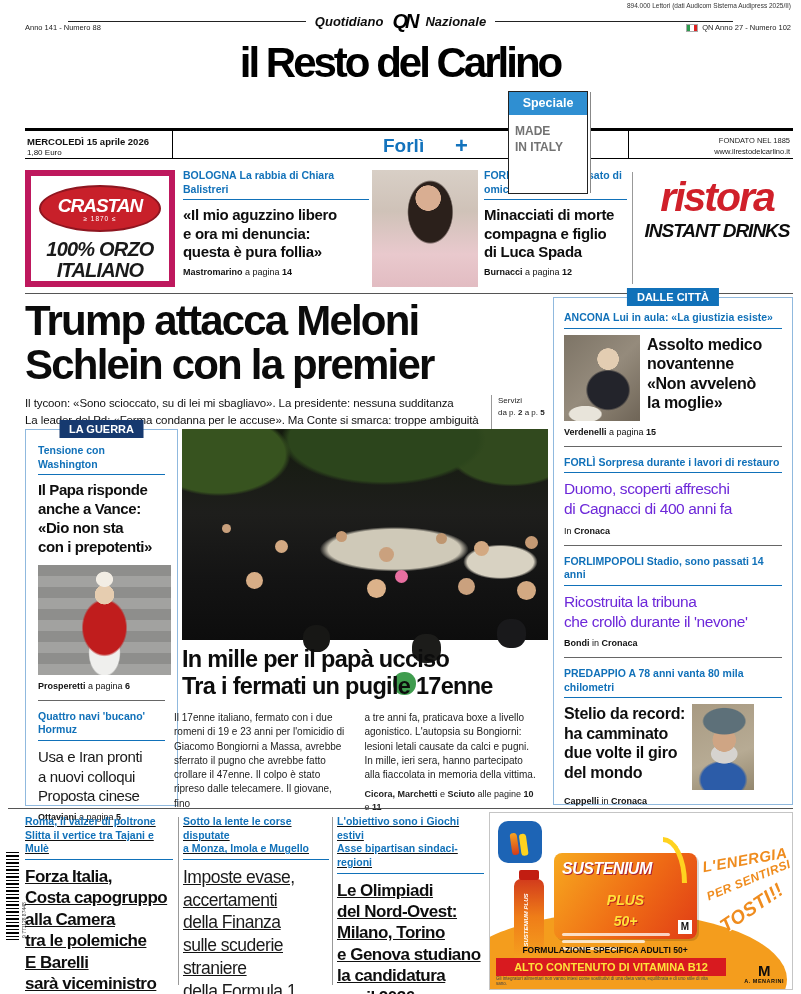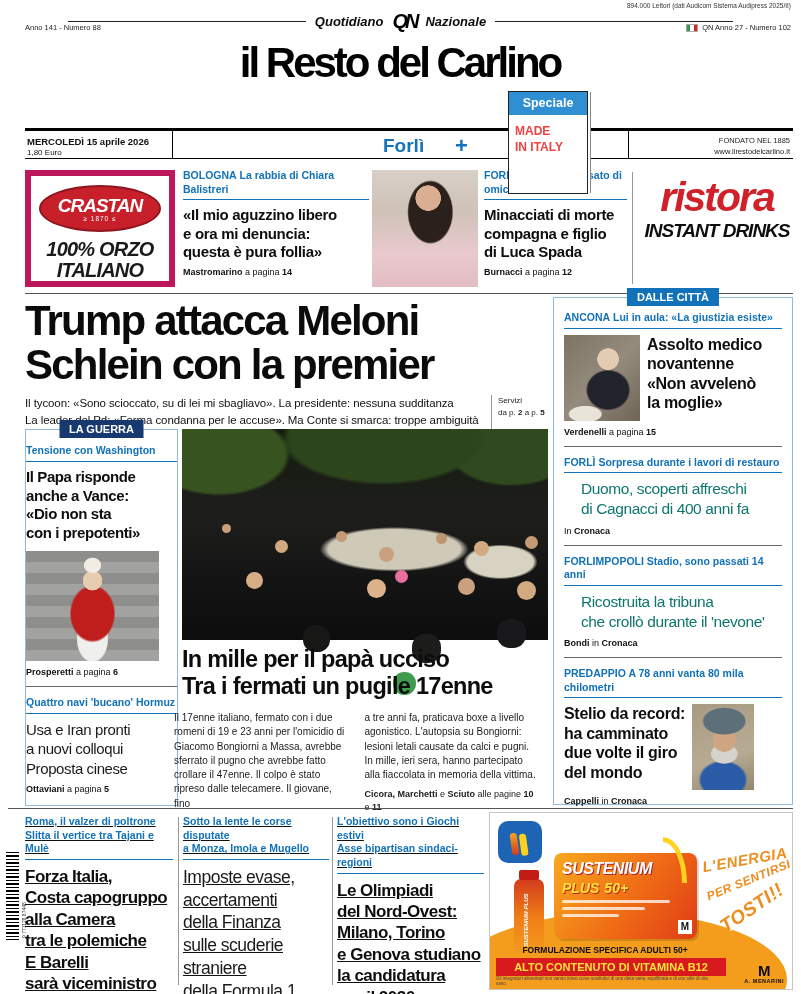--- a/index.html
+++ b/index.html
@@ -22,21 +22,21 @@
   .annoright { top:23px; right:10px; font-size:7.5px; color:#222; display:flex; align-items:center; gap:4px;padding-left:40px; }
   .itflag { width:12px; height:8px; display:inline-block;
     background:linear-gradient(90deg,#2e9b4f 0 33%,#fff 33% 66%,#d22 66% 100%); border:0.5px solid #aaa; }
 
   
   .masthead { top:33px; left:70px; width:660px; text-align:center;
     font-size:42px; font-weight:800; color:#000000; letter-spacing:-3px; line-height:1.45; }
   .speciale { left:508px; top:91px; width:80px; height:103px; background:#fff;
     border:1.5px solid #222; z-index:6; box-shadow:3px 0 0 -1px #fff, 4px 0 0 -1px #888; }
   .sp-head { background:#2f8fd2; color:#fff; font-weight:800; font-size:12.5px; text-align:center; padding:4px 0 5px; }
-  .sp-body { font-weight:800; font-size:12px; color:#ef4444; padding:9px 6px; line-height:1.3; }
+  .sp-body { font-weight:800; font-size:12px; color:#737373; padding:9px 6px; line-height:1.3; }
 
   
   .dateline { top:128px; left:25px; width:768px; height:31px;
     border-top:3px solid #000; border-bottom:1px solid #000; }
   .dl-date { left:2px; top:5px; font-size:9.5px; font-weight:800; }
   .dl-price { left:2px; top:17px; font-size:8px; }
   .dl-div { top:0; bottom:0; width:1px; background:#000; }
   .dl-ed { left:358px; top:4px; font-size:19px; font-weight:800; color:#1373bd; }
   .dl-plus { left:430px; top:2px; font-size:22px; font-weight:800; color:#1373bd; }
   .dl-right { right:3px; top:5px; text-align:right; font-size:7.5px; line-height:1.45; color:#222; }
@@ -76,21 +76,21 @@
 
   
   .lead { left:25px; top:299px; width:524px; }
   .lead-hl { font-size:42px; font-weight:800; letter-spacing:-1.8px; line-height:1.04; color:#0b0b0b; }
   .lead-deck-row { display:flex; margin-top:9px; }
   .deck { width:462px; font-size:11.5px; line-height:1.45; color:#111; letter-spacing:-0.1px; }
   .services { width:56px; border-left:1px solid #999; padding-left:6px; margin-left:4px;
     font-size:8px; color:#222; line-height:1.5; }
 
   
-  .war { left:25px; top:429px; width:153px; height:377px; border:1.5px solid #90b9de; padding:14px 0 0; }
+  .war { left:25px; top:429px; width:153px; height:377px; border:1.5px solid #90b9de; padding:14px 12px 0; }
   .col-label { position:absolute; top:-10px; left:50%; transform:translateX(-50%);
     padding:3px 10px; color:#fff; font-weight:800; font-size:11px; white-space:nowrap; }
   .war .col-label { background:#16396f; }
   .war .hl1 { font-size:15px; line-height:1.26; letter-spacing:-0.4px; }
   .war .hl2 { font-size:15px; font-weight:400; line-height:1.3; letter-spacing:-0.4px; color:#1a1a1a; }
   .photo-pope { width:133px; height:110px; margin:8px 0 4px;
     background:
       radial-gradient(ellipse 9px 8px at 50% 13%, #f2ede4 0 90%, transparent 100%),
       radial-gradient(circle 10px at 50% 27%, #e6cdb0 0 95%, transparent 100%),
       radial-gradient(ellipse 27px 34px at 50% 57%, #c01d1d 0 78%, transparent 85%),
@@ -117,21 +117,21 @@
     letter-spacing:-0.7px; line-height:1.13; color:#0c0c0c; }
   .center-body { left:174px; top:711px; width:366px; display:flex; gap:15px; }
   .bcol { width:176px; font-size:10px; line-height:1.43; color:#1c1c1c; }
   .center-byline { margin-top:6px; font-size:9px; }
 
   
   .cities { left:553px; top:297px; width:240px; height:508px; border:1.5px solid #90b9de; padding:13px 10px 0; }
   .cities .col-label { background:#1171b9; }
   .c-row { display:flex; gap:7px; }
   .cities .hl-b { font-size:16px; line-height:1.22; letter-spacing:-0.3px; }
-  .cities .hl-l { font-size:15.5px; font-weight:400; line-height:1.3; letter-spacing:-0.4px; color:#0f766e;margin-left:17px; }
+  .cities .hl-l { font-size:15.5px; font-weight:400; line-height:1.3; letter-spacing:-0.4px; color:#6d28d9; }
   .photo-ancona { width:76px; height:86px; flex:none;
     background:
       radial-gradient(circle 11px at 58% 28%, #e3cdb2 0 96%, transparent 100%),
       radial-gradient(ellipse 26px 24px at 58% 64%, #23242b 0 78%, transparent 86%),
       radial-gradient(ellipse 20px 10px at 28% 92%, #e8e4da 0 78%, transparent 86%),
       linear-gradient(135deg,#7d7466 0%,#958b7c 50%,#6f6557 100%); }
   .photo-stelio { width:62px; height:86px; flex:none;
     background:
       radial-gradient(ellipse 24px 15px at 52% 20%, #5d7079 0 85%, transparent 92%),
       radial-gradient(circle 12px at 52% 42%, #cfa584 0 95%, transparent 100%),
@@ -165,21 +165,21 @@
     background:linear-gradient(180deg,#d23b1c 0%,#ef7d18 45%,#f6a31f 100%); border-radius:7px; }
   .su-bottle::before { content:""; position:absolute; top:-9px; left:5px; right:5px; height:10px;
     background:#c21d12; border-radius:2px; }
   .su-bottle span { position:absolute; left:-15px; top:38px; transform:rotate(-90deg);
     color:#fff; font-size:6px; font-weight:800; font-style:italic; white-space:nowrap; }
   .su-box { position:absolute; left:64px; top:40px; width:143px; height:86px;
     background:linear-gradient(125deg,#f7a91f 0%,#ef6b15 55%,#e03c16 100%);
     border-radius:8px; padding:7px 8px; color:#fff; box-shadow:2px 2px 0 rgba(0,0,0,0.15); }
   .su-brand { font-size:16px; font-weight:800; font-style:italic; letter-spacing:-0.5px;
     text-shadow:1px 1px 0 #a23; }
-  .su-plusrow { display:flex; gap:5px; align-items:center; margin-top:2px; }
+  .su-plusrow { display:flex; gap:5px; align-items:center; margin-top:14px;flex-direction:column; }
   .su-plus,.su-fifty { color:#ffe23a; font-weight:800; font-style:italic; font-size:14px;
     text-shadow:1px 1px 0 #b22; }
   .su-bar { height:3px; background:rgba(255,255,255,0.75); border-radius:2px; margin-top:4px; }
   .su-m { position:absolute; right:5px; bottom:5px; width:14px; height:14px; background:#fff;
     color:#111; font-weight:800; font-size:10px; text-align:center; line-height:14px; }
   .su-arc { position:absolute; right:10px; top:-16px; width:24px; height:46px;
     border-right:5px solid #ffd21f; border-top:5px solid #ffd21f; border-radius:0 100% 0 0; }
   .su-slogan { position:absolute; color:#ef8c1e; font-weight:800; font-style:italic;
     letter-spacing:0.5px; white-space:nowrap; text-shadow:1px 1px 0 #fff; }
   .sl1 { left:212px; top:38px; transform:rotate(-10deg); font-size:15px; }

